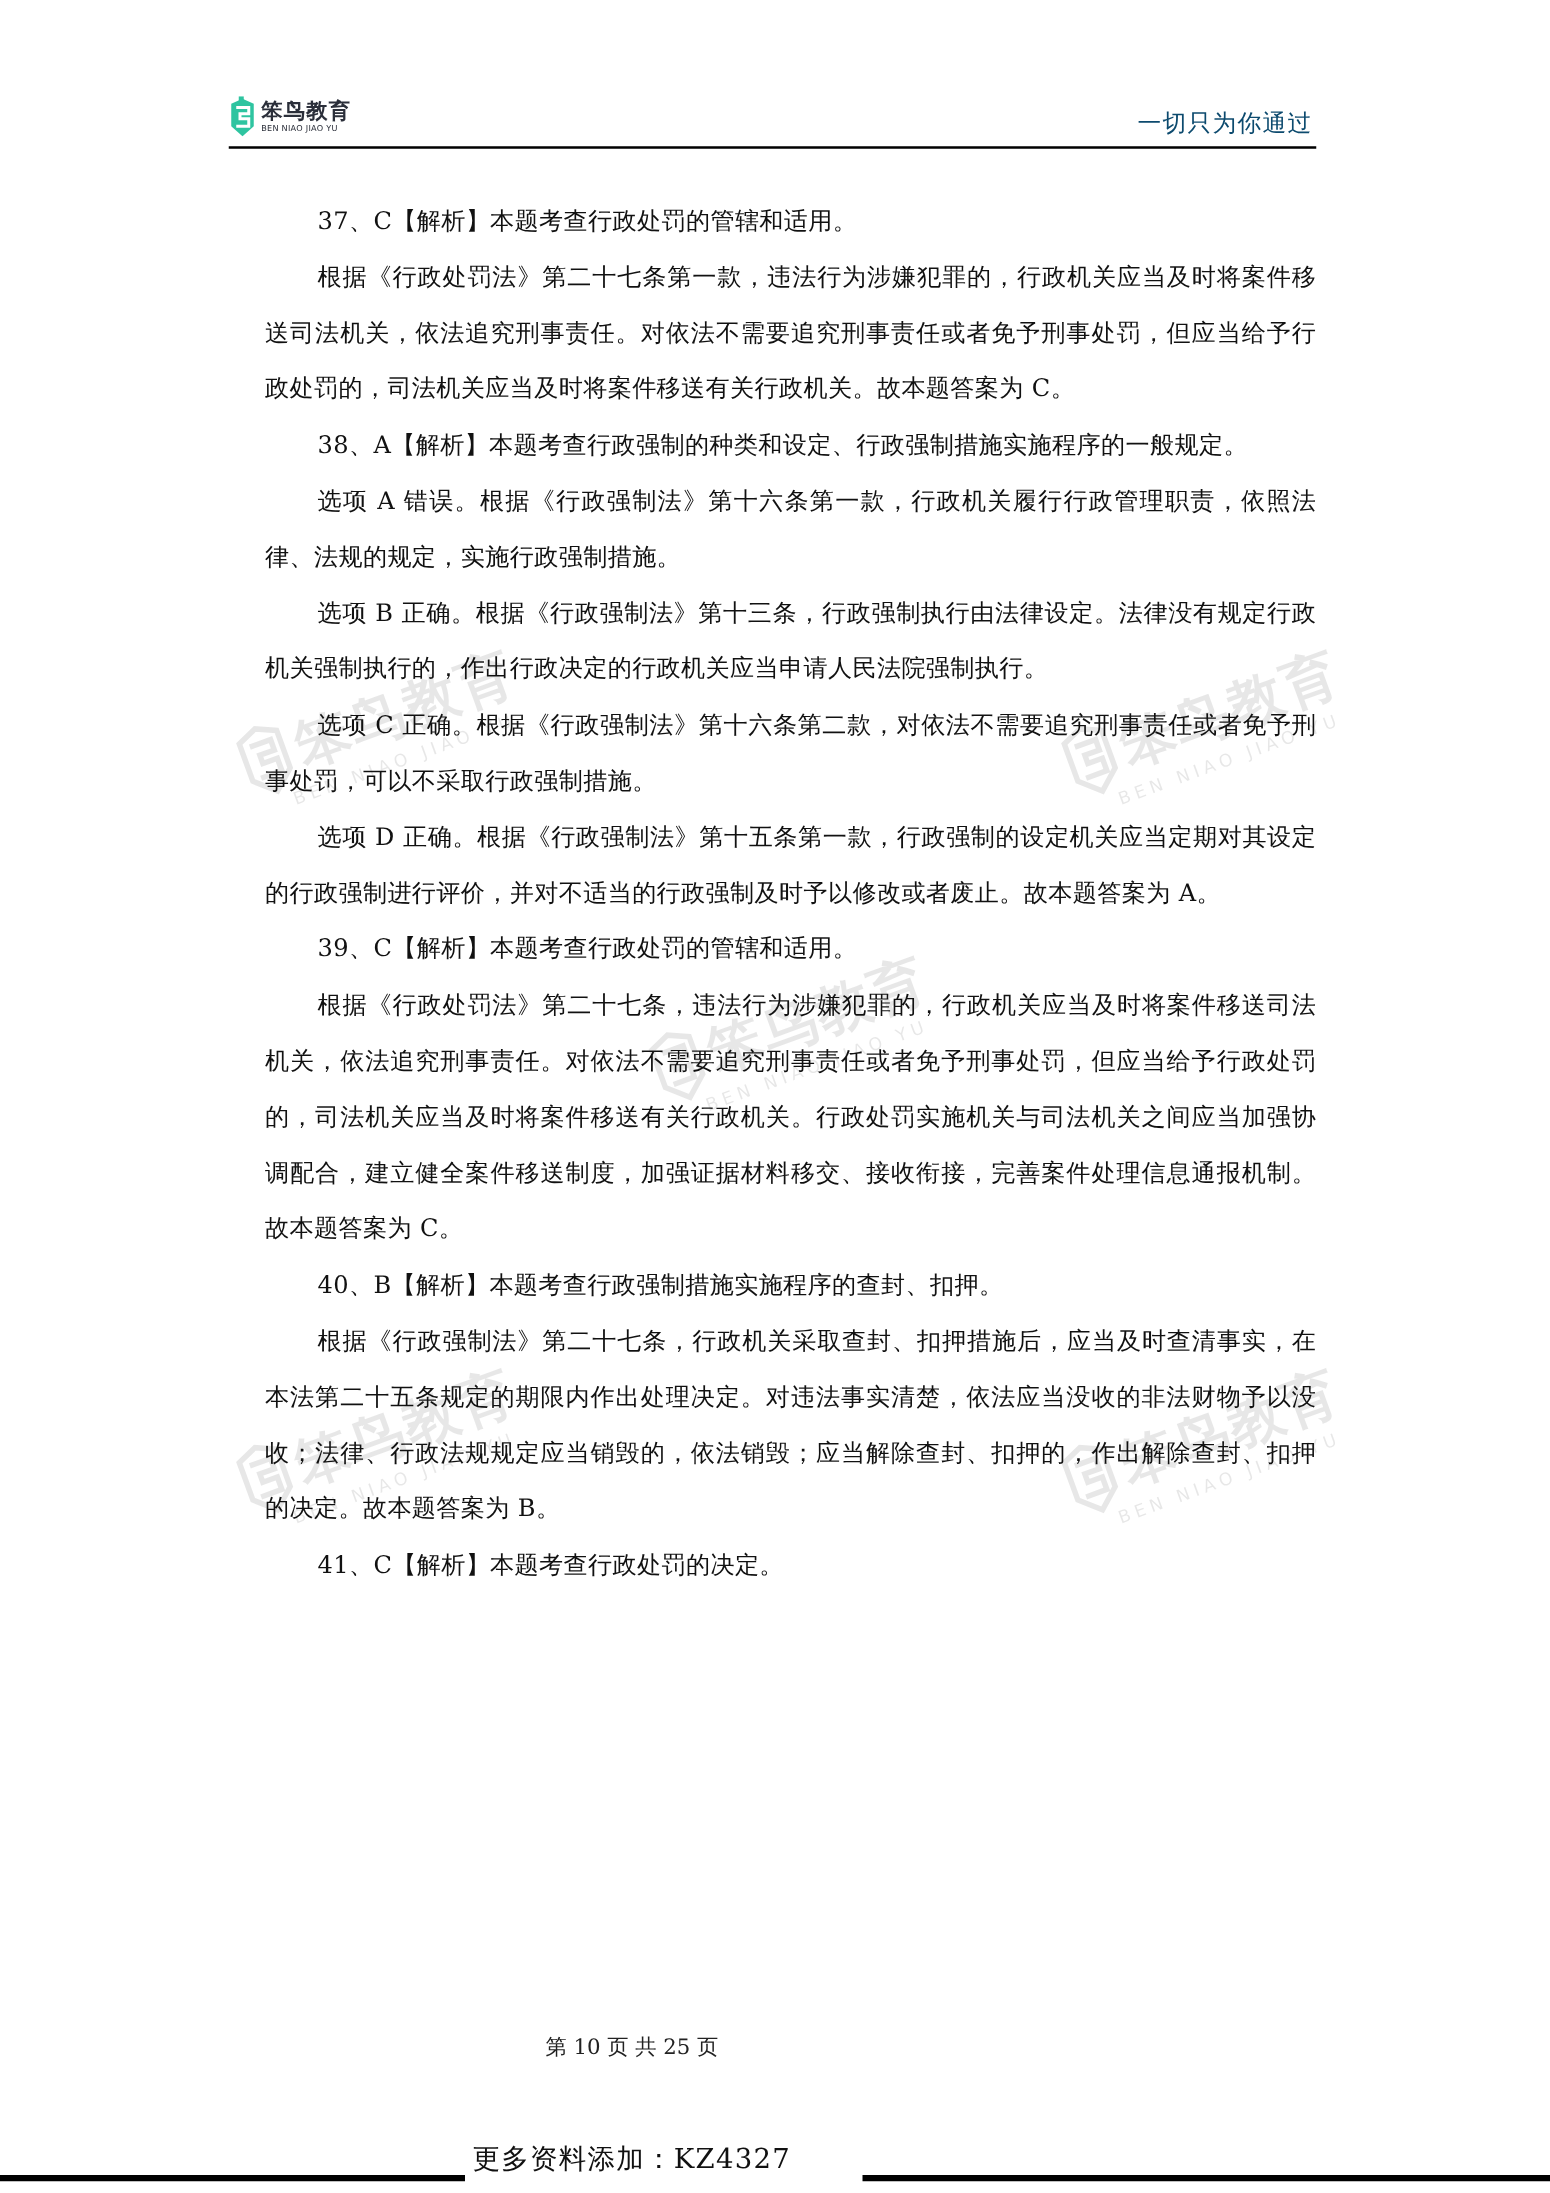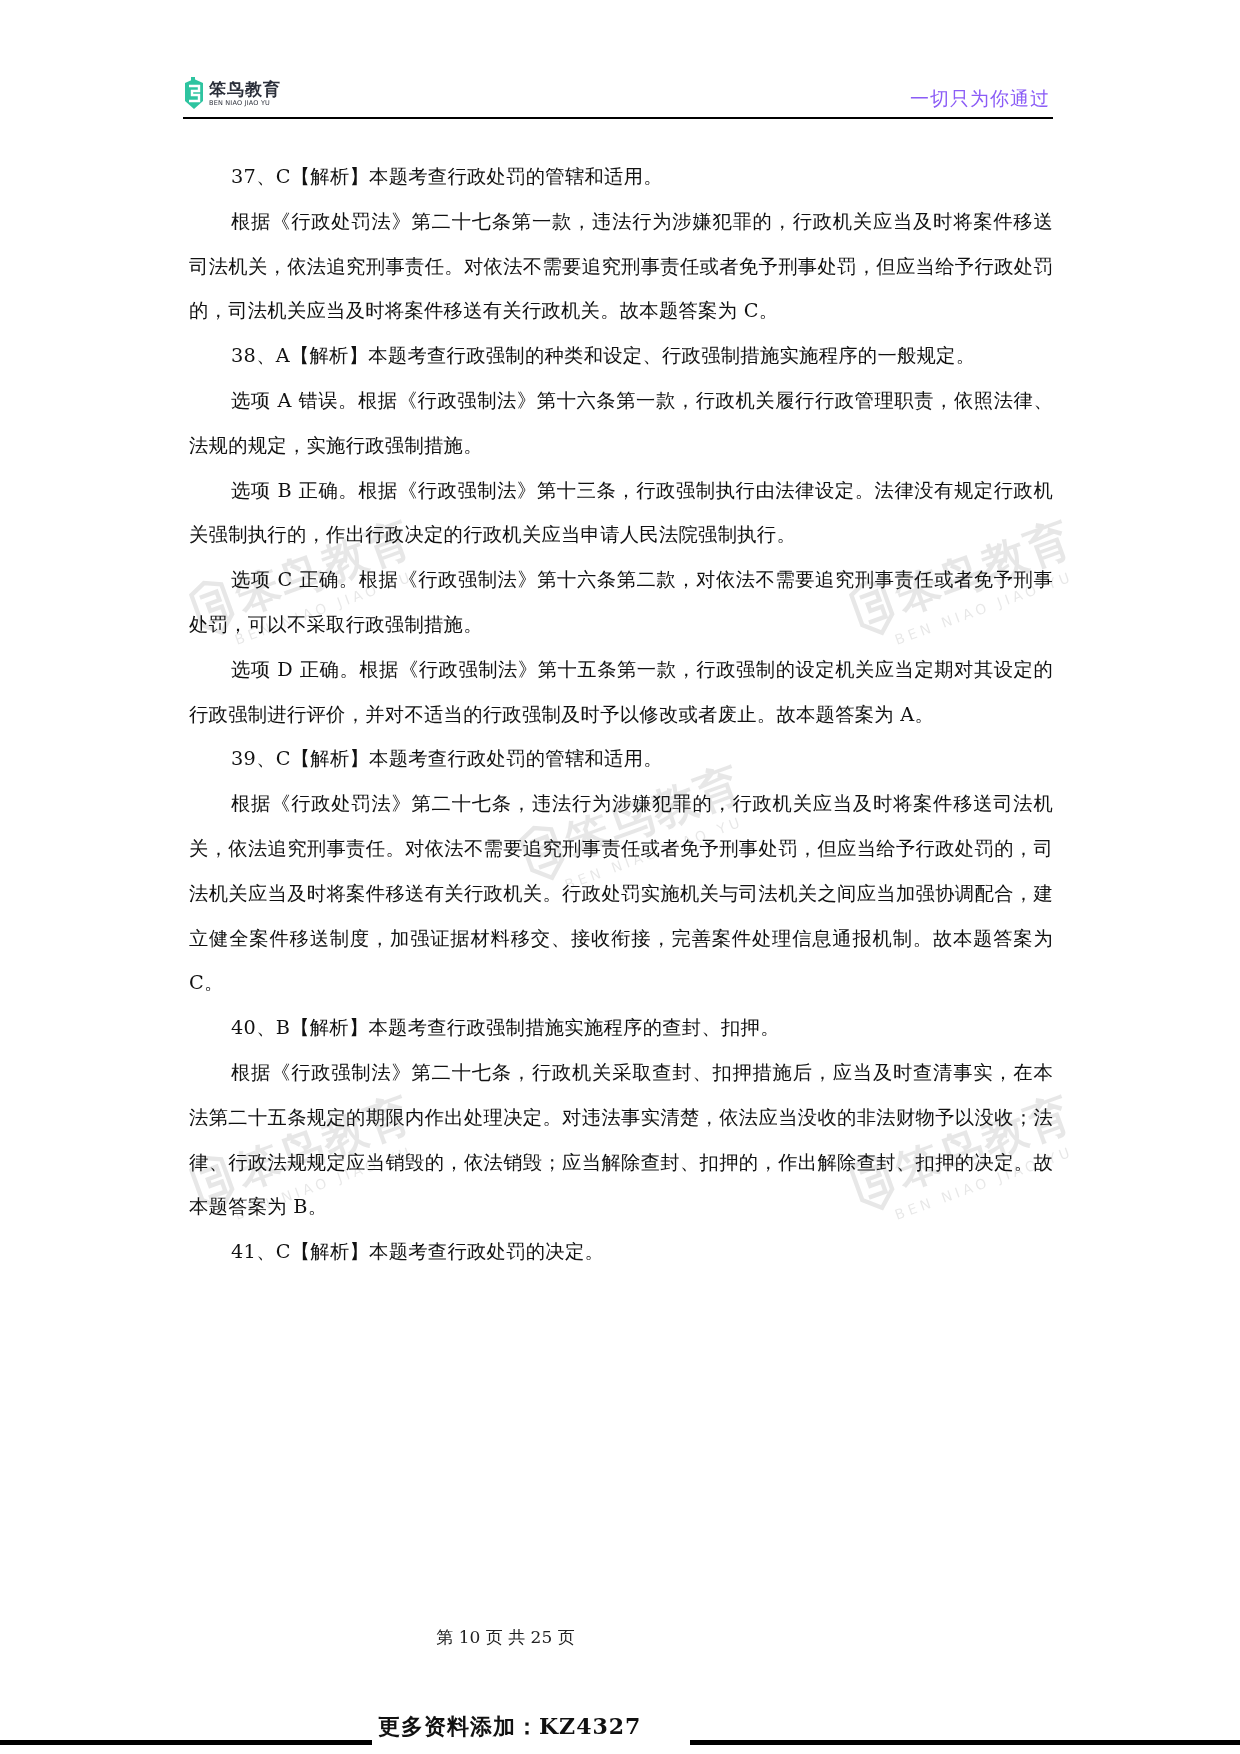--- a/index.html
+++ b/index.html
@@ -6,40 +6,40 @@
     body { width: 1240px; height: 1754px; position: relative; overflow: hidden;
            font-family: "DejaVu Serif", "Liberation Serif", serif; color: #111; }
 
     .header { position: absolute; left: 183px; top: 70px; width: 870px; height: 48px; }
     .header-rule { position: absolute; left: 183px; top: 117px; width: 870px; height: 2px; background: #000; }
     .logo { position: absolute; left: 0; top: 7px; display: flex; align-items: center; gap: 4px; }
     .logo-shield { width: 22px; height: 34px; }
     .logo-text { display: flex; flex-direction: column; line-height: 1; }
     .logo-cn { font-family: "DejaVu Sans", sans-serif; font-weight: bold; font-size: 17px; color: #2b2f3a; letter-spacing: 1px; }
     .logo-en { font-family: "DejaVu Sans", sans-serif; font-size: 6.5px; color: #2b2f3a; margin-top: 2px; letter-spacing: 0.2px; }
-    .slogan { position: absolute; right: 3px; top: 16px; font-size: 19px; color: #8b5cf6; letter-spacing: 1px;
+    .slogan { position: absolute; right: 3px; top: 16px; font-size: 19px; color: #0c4a6e; letter-spacing: 1px;
               font-family: Liberation Serif, serif; }
 
     .content { position: absolute; left: 189px; top: 155px; width: 864px; }
     .para { font-size: 19.3px; line-height: 44.8px; margin: 0; text-align: justify; letter-spacing: 0.3px; }
-    .para.indent { text-indent: 42px; }
+    .para.indent { text-indent: 42px; margin-left: 23px; }
 
     .watermark { position: absolute; opacity: 0.09; transform: rotate(-20deg); pointer-events: none;
                  font-family: "DejaVu Sans", sans-serif; color: #000; }
     .watermark .wm-cn { font-size: 44px; font-weight: bold; letter-spacing: 2px; }
     .watermark .wm-en { font-size: 14px; letter-spacing: 4px; margin-left: 30px; }
     .watermark .wm-row { display: flex; align-items: center; gap: 6px; }
     .watermark svg { width: 40px; height: 60px; }
 
     .page-number { position: absolute; left: 0; width: 1011px; top: 1626px; text-align: center; font-size: 17px; color: #222; }
 
     .footer { position: absolute; left: 0; top: 1708px; width: 1240px; height: 40px; }
     .footer-line-left { position: absolute; left: 0; top: 32px; width: 372px; height: 5px; background: #000; }
     .footer-line-right { position: absolute; left: 690px; top: 32px; width: 550px; height: 5px; background: #000; }
-    .footer-text { position: absolute; left: 378px; top: 4px; font-size: 22px; font-weight: bold; letter-spacing: 1px;
+    .footer-text { position: absolute; left: 378px; top: 4px; font-size: 22px; font-weight: normal; letter-spacing: 1px;
                    font-family: "DejaVu Serif", serif; }
   </style>
 </head>
 <body>
 
 <div class="header">
   <div class="logo">
     <svg class="logo-shield" viewBox="0 0 22 34">
       <path d="M2 6 L11 2 L20 6 L20 24 L11 32 L2 24 Z" fill="#2ec4a0"></path>
       <path d="M6 9 H16 V14 H9 V18 H16 V24 H6" fill="none" stroke="#ffffff" stroke-width="2.4"></path>

